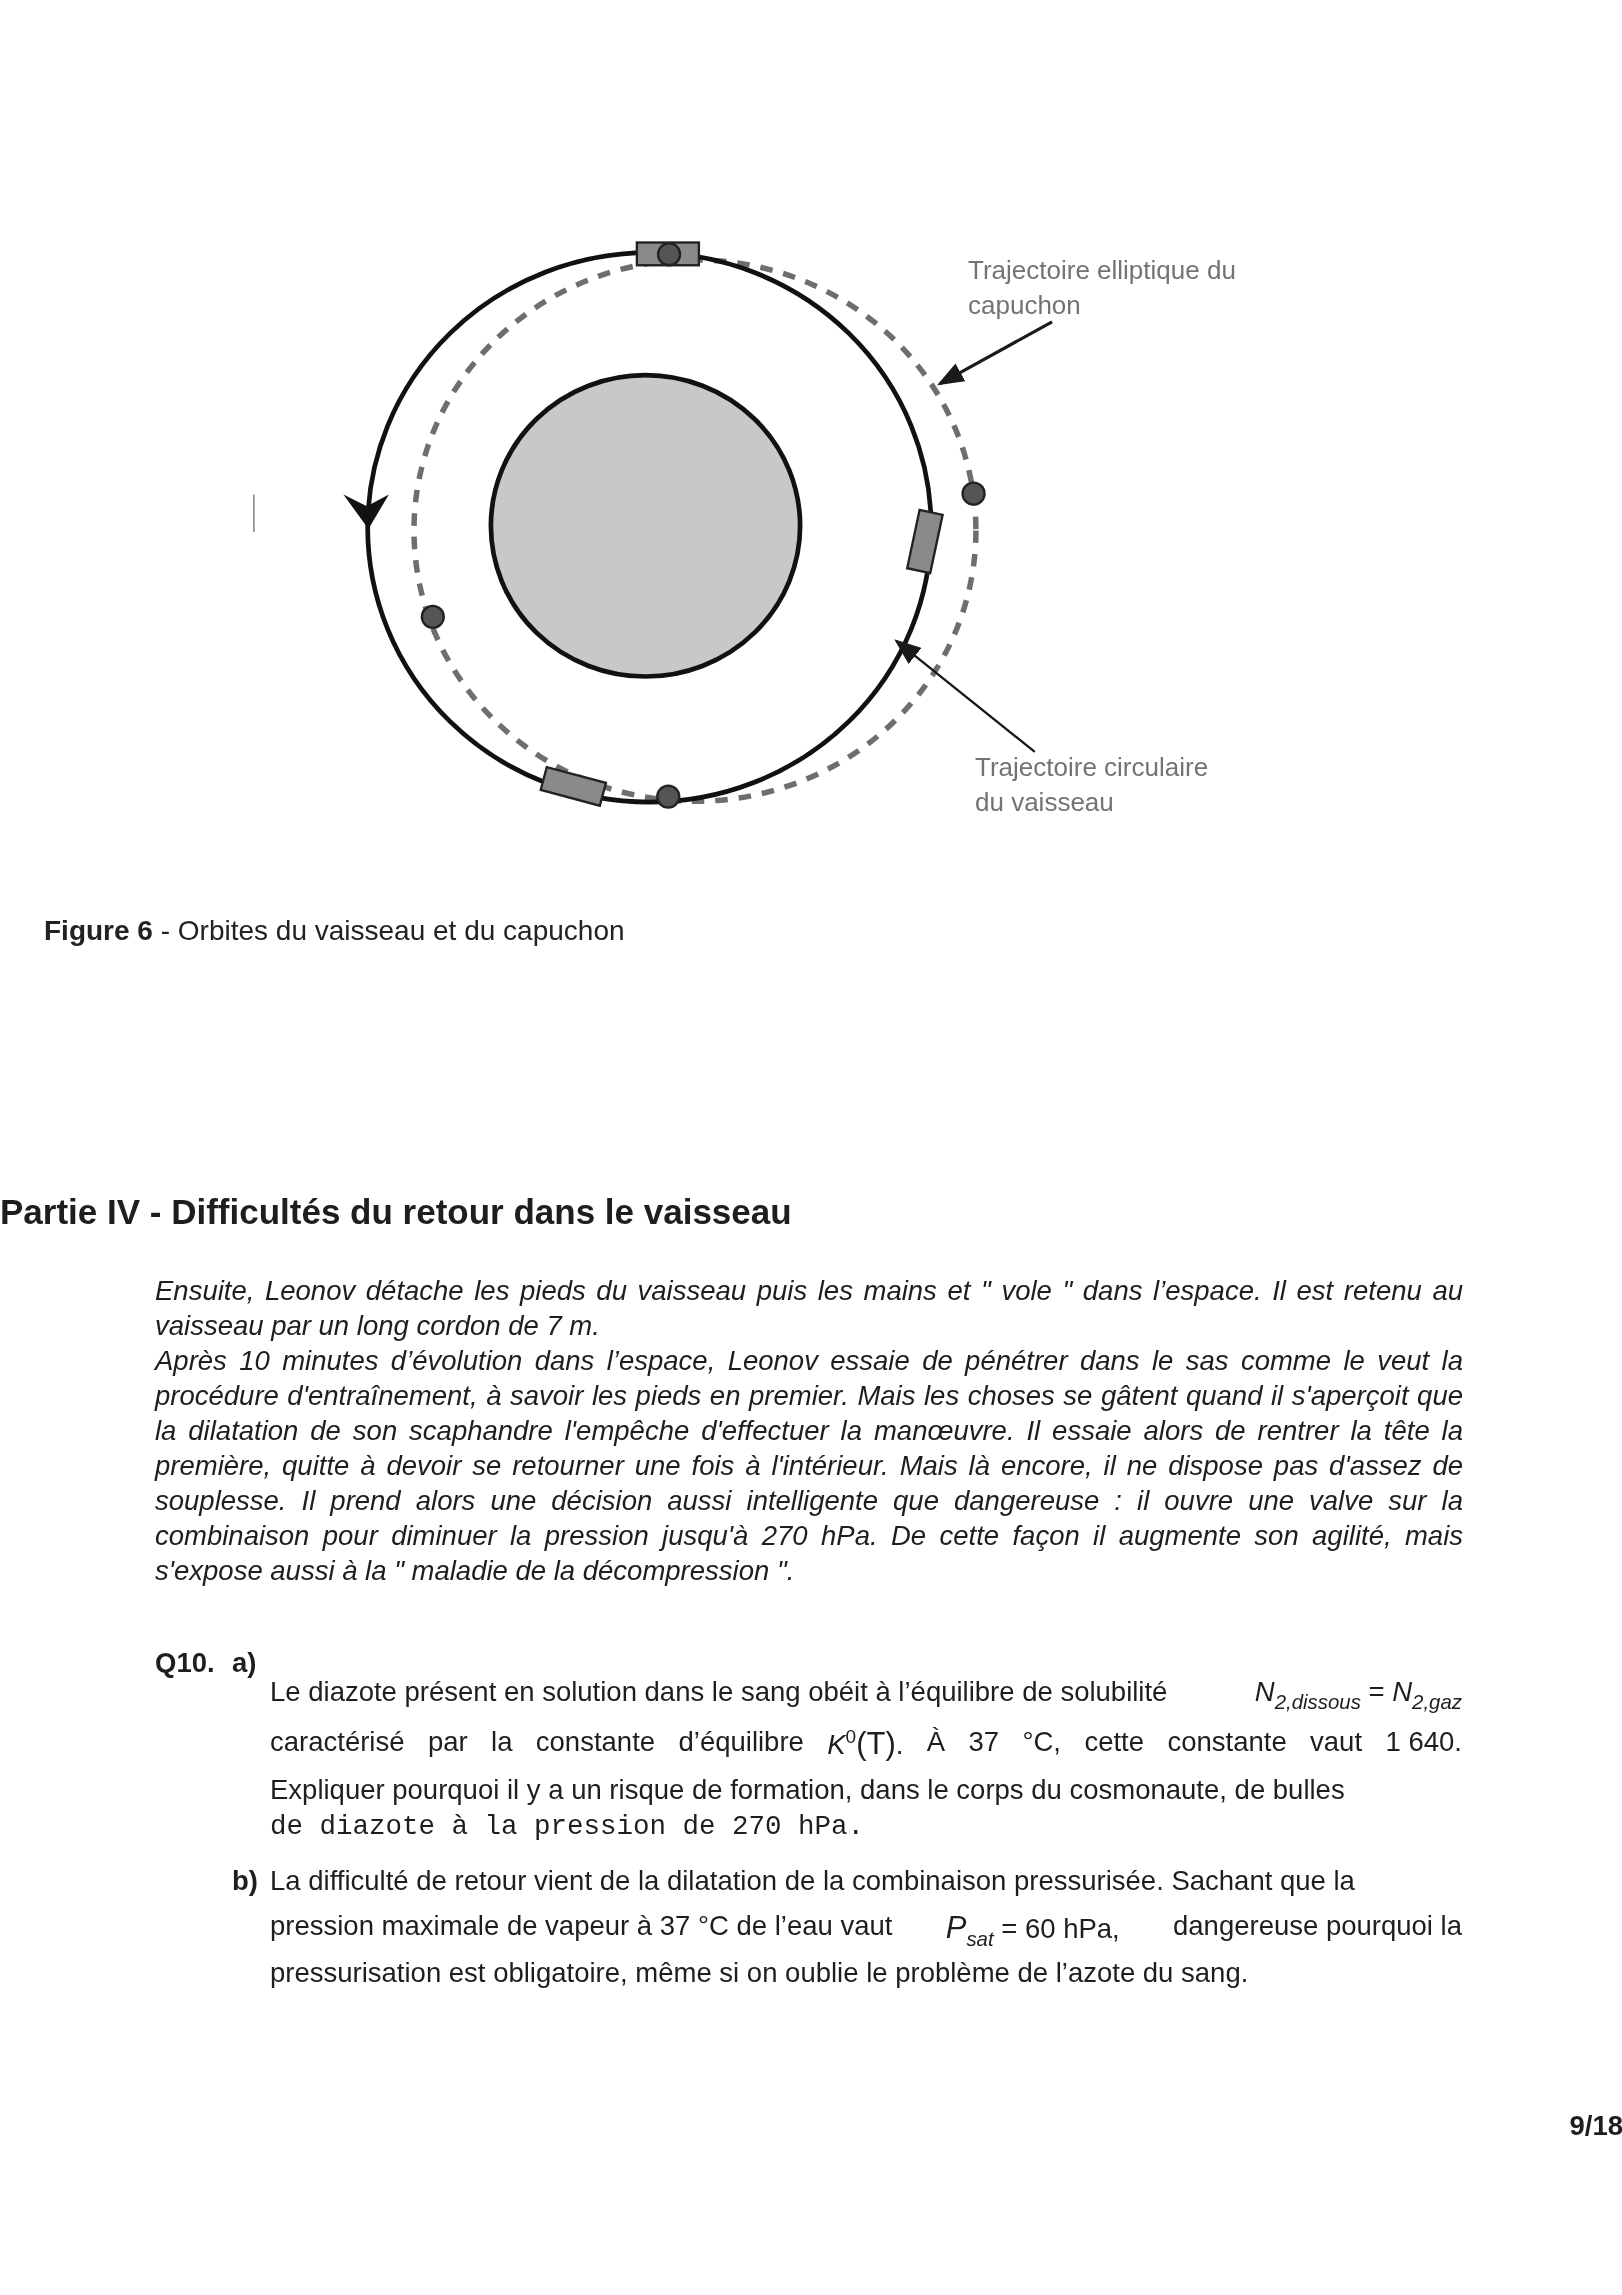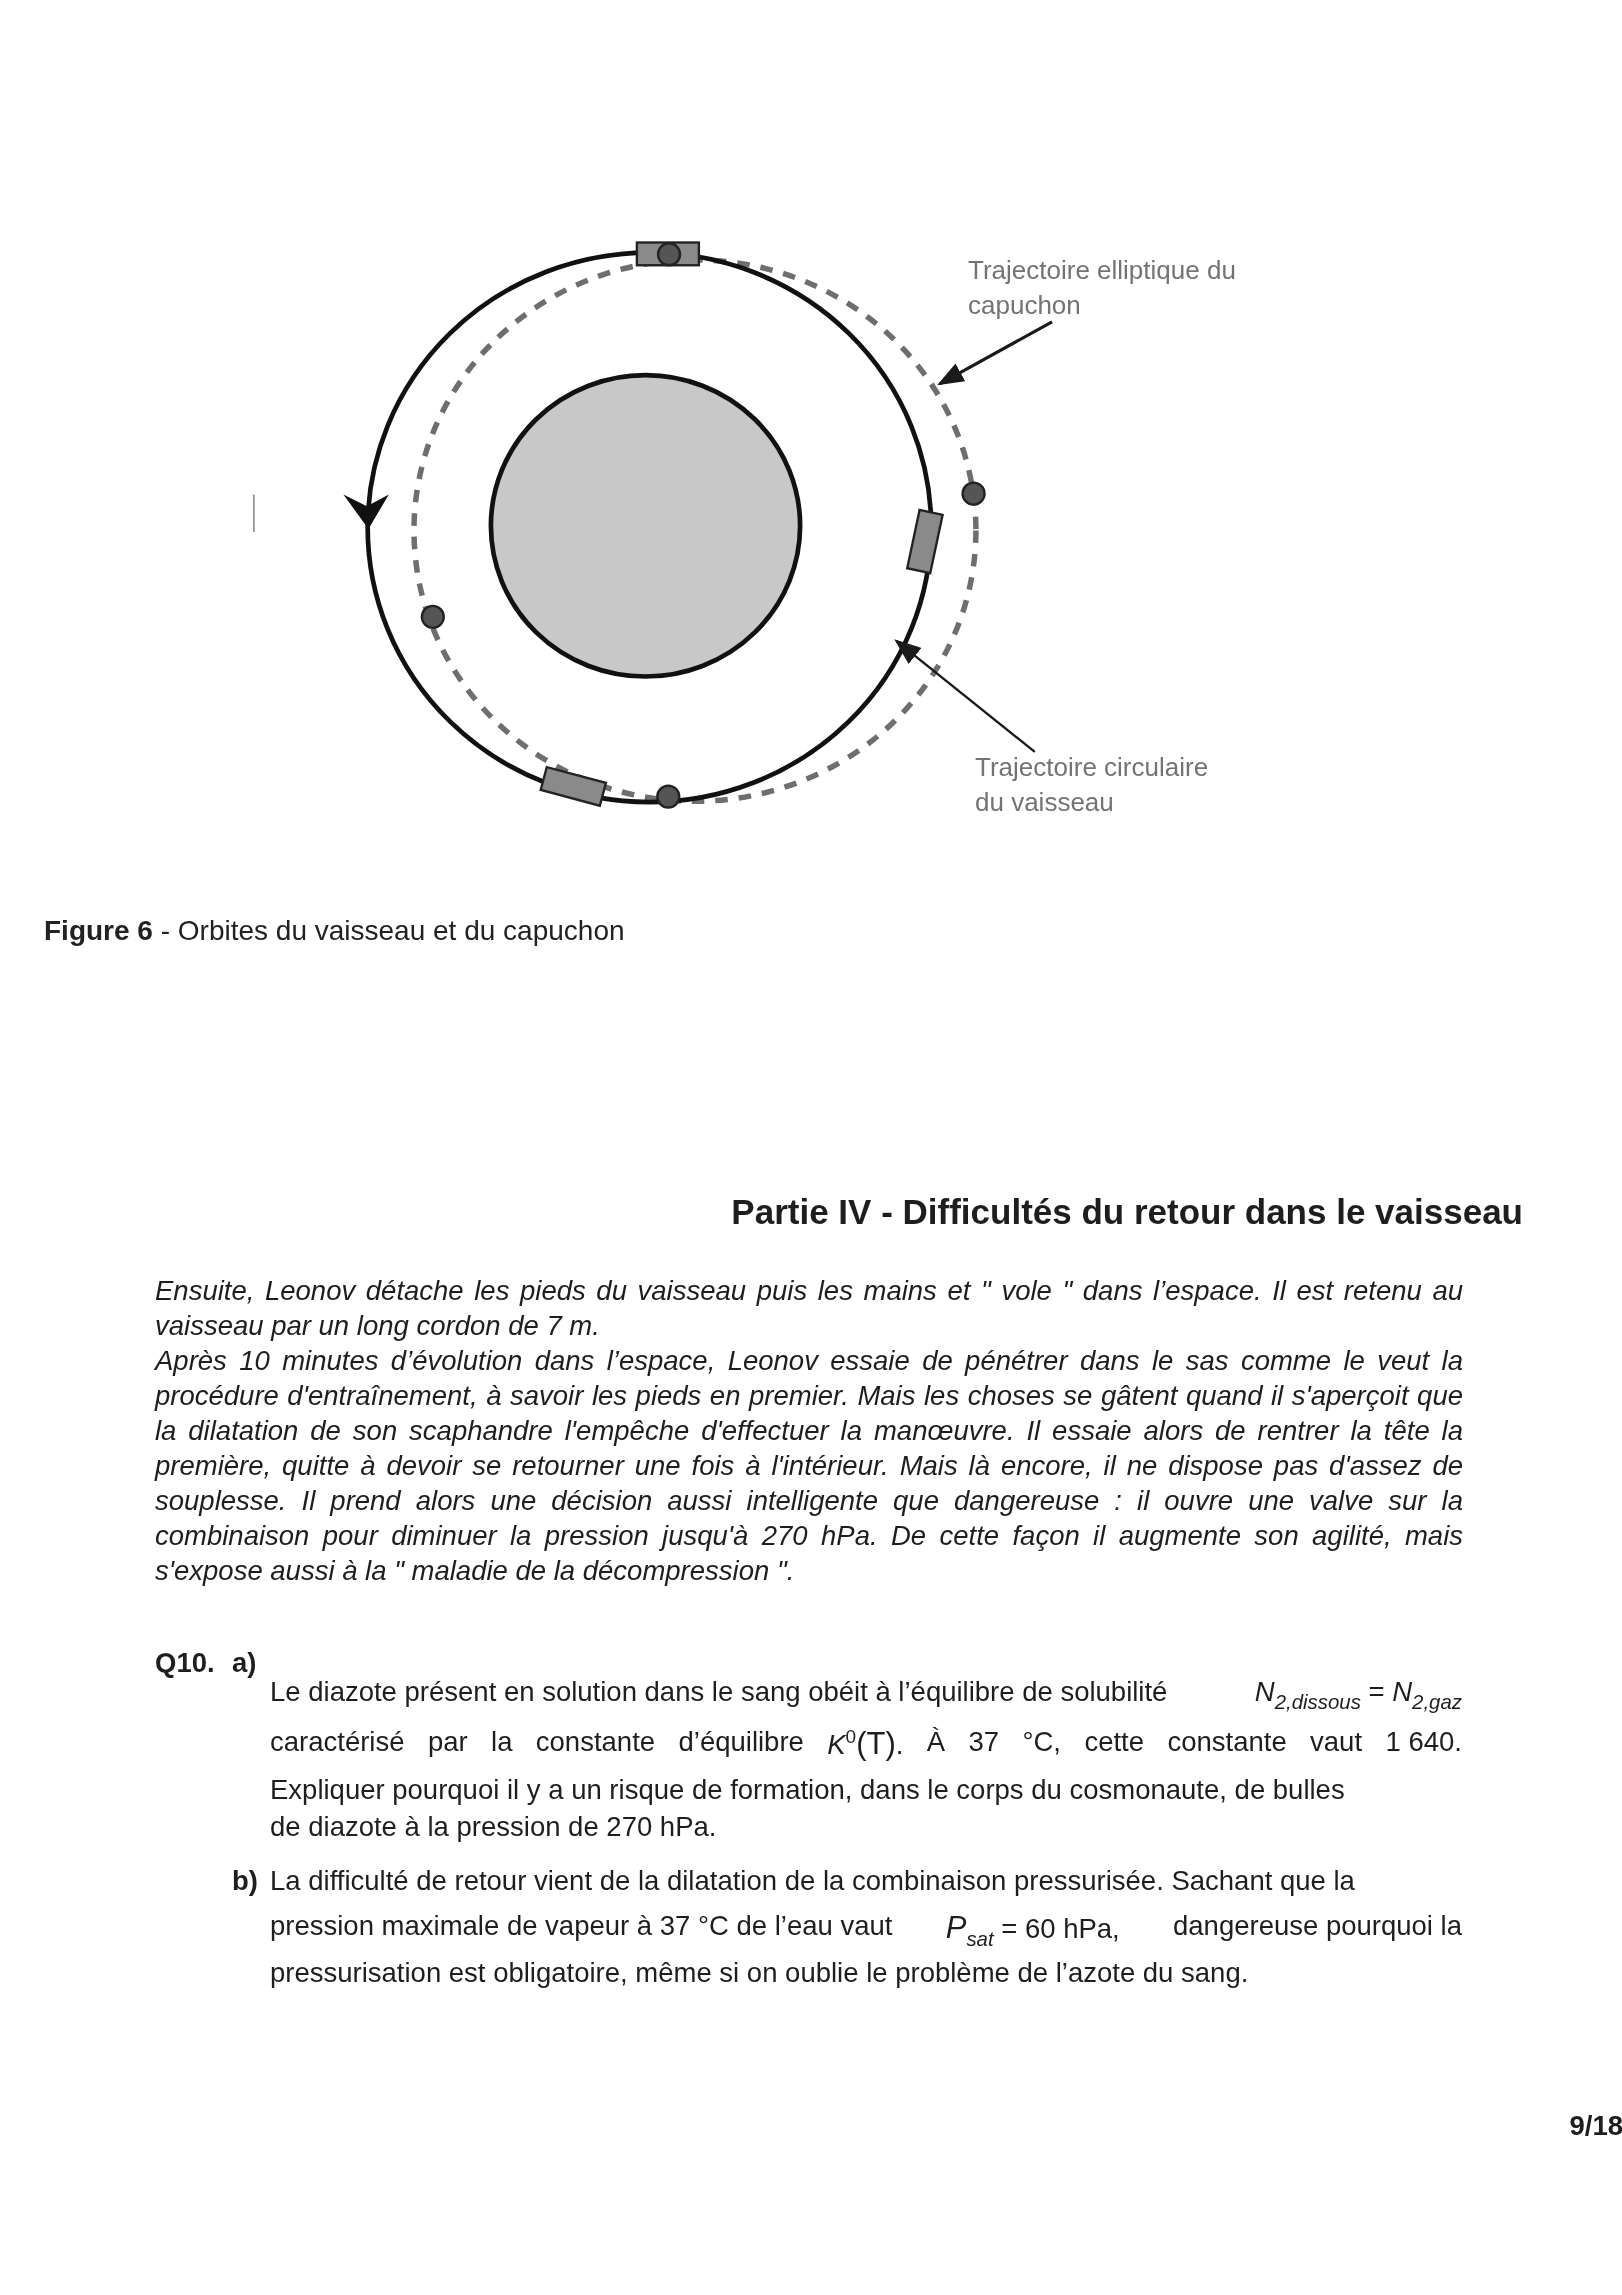--- a/index.html
+++ b/index.html
@@ -2,21 +2,21 @@
 <html style="font-size:12.6px"><head>
 <meta charset="utf-8">
 <style>
   html, body { margin: 0; padding: 0; background: #ffffff; }
   body { width: 1623px; height: 2295px; position: relative; overflow: hidden; color: #1e1e1e;
          font-family: "Liberation Sans", "DejaVu Sans", sans-serif; }
   #figure-svg { position: absolute; left: 0; top: 0; width: 1623px; height: 879px; }
   .fig-label { position: absolute; font-size: 26px; line-height: 35px; color: #737373; }
   .fig-caption { position: absolute; left: 0; width: 1623px; top: 915px; font-size: 28px; color: #222; margin-left: 44px; }
   .fig-caption b { font-weight: bold; }
-  .section-title { position: absolute; left: 0; width: 1523px; top: 1192px; text-align: right;
+  .section-title { position: absolute; left: 0; width: 1523px; top: 1192px; text-align: left;
                    font-size: 35px; font-weight: bold; color: #1e1e1e; }
   .intro { position: absolute; left: 155px; width: 1308px; top: 1273px; font-size: 27.5px; line-height: 35px;
            font-style: italic; text-align: justify; color: #1e1e1e; }
   .intro p { margin: 0; }
   .q-block { position: absolute; left: 155px; width: 1308px; font-size: 27.5px; color: #1e1e1e; }
   .q-num { position: absolute; left: 0; font-weight: bold; }
   .q-letter { position: absolute; font-weight: bold; }
   .q-body { position: absolute; left: 115px; width: 1192px; text-align: justify; }
   .justify-line { display: flex; justify-content: space-between; white-space: nowrap; }
   .math { font-family: "Liberation Sans", sans-serif; }
@@ -105,21 +105,21 @@
       <span>37</span>
       <span>°C,</span>
       <span>cette</span>
       <span>constante</span>
       <span>vaut</span>
       <span>1 640.</span>
     </div>
     <div class="justify-line" style="margin-top:9.4px;">
       <span>Expliquer pourquoi il y a un risque de formation, dans le corps du cosmonaute, de bulles</span>
     </div>
-    <div style="margin-top:4.7px;">de diazote à la pression de 270 hPa.</div>
+    <div style="margin-top:4.7px;font-family:Liberation Mono, monospace;">de diazote à la pression de 270 hPa.</div>
   </div>
 </div>
 
 <div class="q-block" style="top:1865px; height:133px;">
   <span class="q-letter" style="left:77px; top:0;">b)</span>
   <div class="q-body" style="top:0;">
     <div style="height:36px; white-space:nowrap;">La difficulté de retour vient de la dilatation de la combinaison pressurisée. Sachant que la</div>
     <div class="justify-line" style="margin-top:9.4px; height:39px;gap:8px;">
       <span>pression maximale de vapeur à 37 °C de l’eau vaut</span>
       <span class="math"><i style="font-size:31px;">P</i><sub><i>sat</i></sub> <span>= 60 hPa,</span></span>

